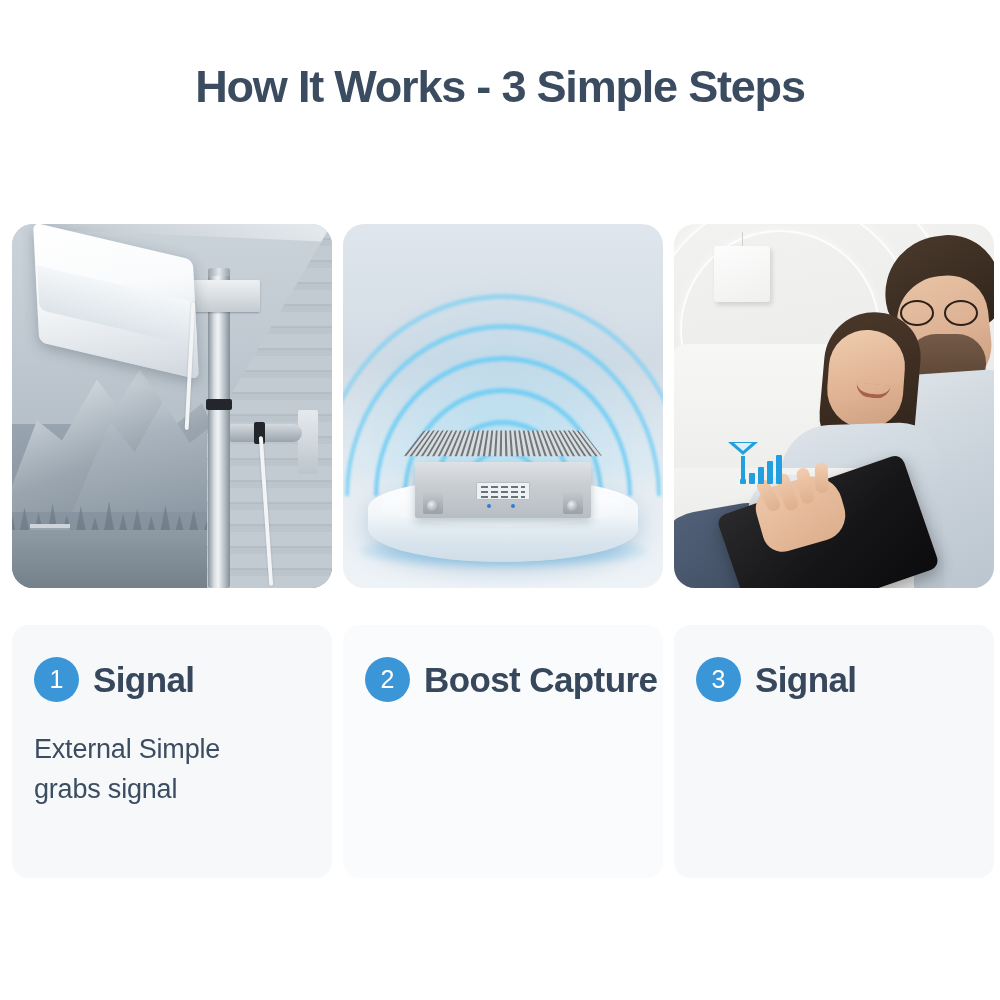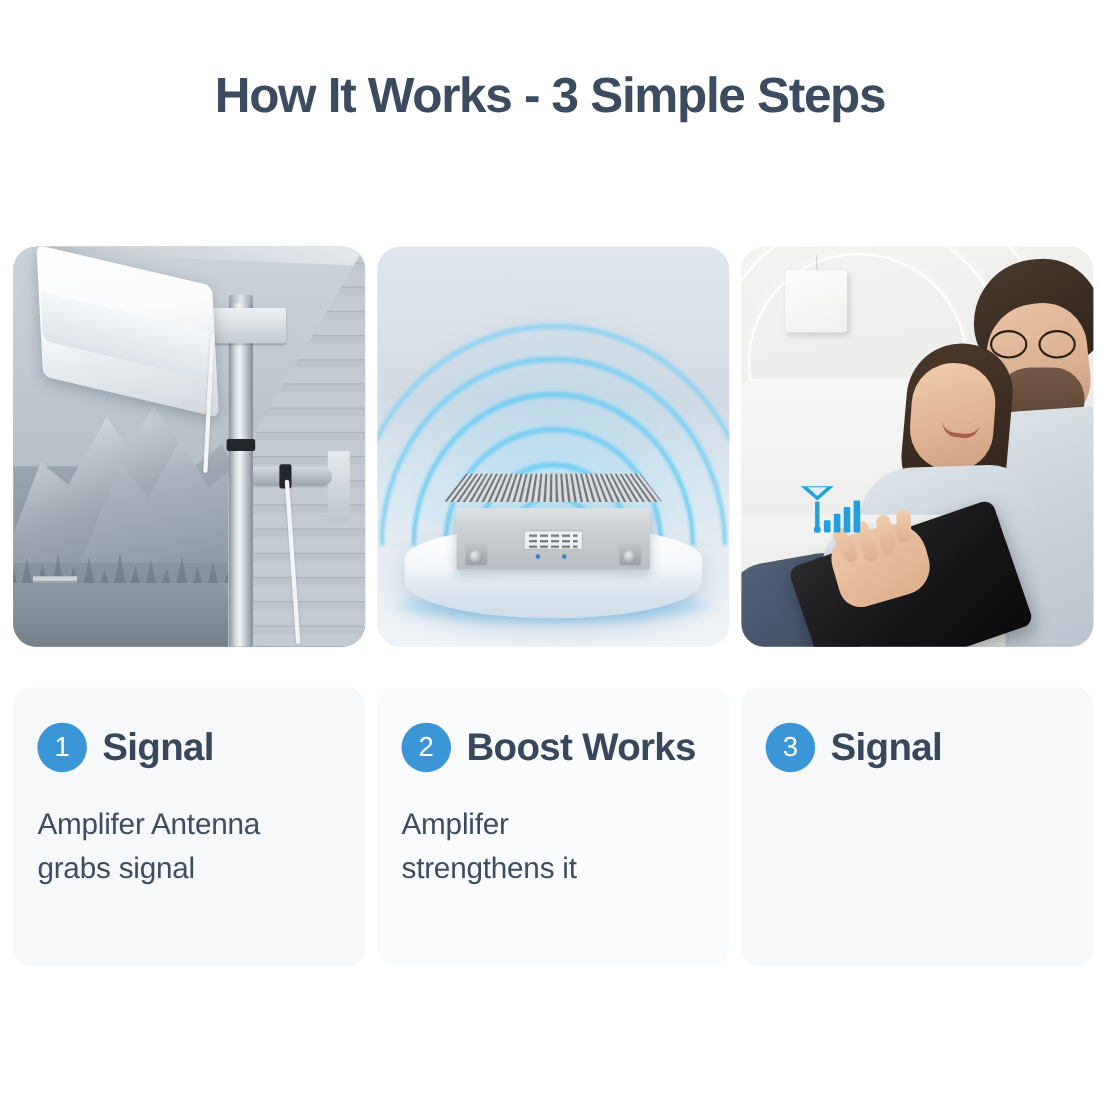--- a/index.html
+++ b/index.html
@@ -550,31 +550,29 @@
   </div>
 </div>
 
 <div class="cards">
 
   <div class="card">
     <div class="card-head">
       <div class="badge">1</div>
       <div class="card-title">Signal</div>
     </div>
-    <div class="card-text">Amplifer Antenna
+    <div class="card-text">External Simple
 grabs signal</div>
   </div>
 
   <div class="card alt">
     <div class="card-head">
       <div class="badge">2</div>
-      <div class="card-title">Boost Works</div>
+      <div class="card-title">Boost Capture</div>
     </div>
-    <div class="card-text">Amplifer
-strengthens it</div>
   </div>
 
   <div class="card">
     <div class="card-head">
       <div class="badge">3</div>
       <div class="card-title">Signal</div>
     </div>
   </div>
 </div>
 

